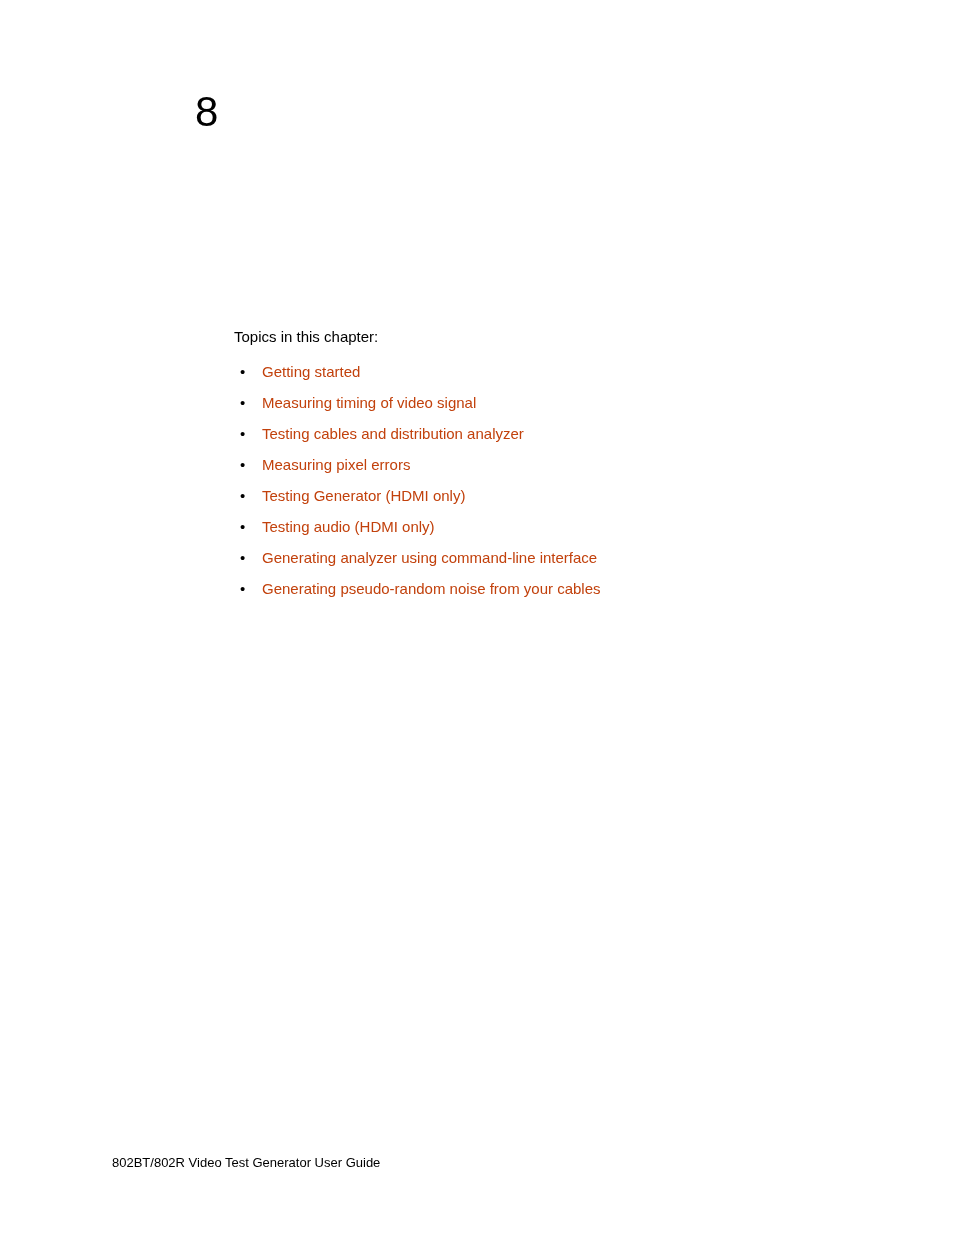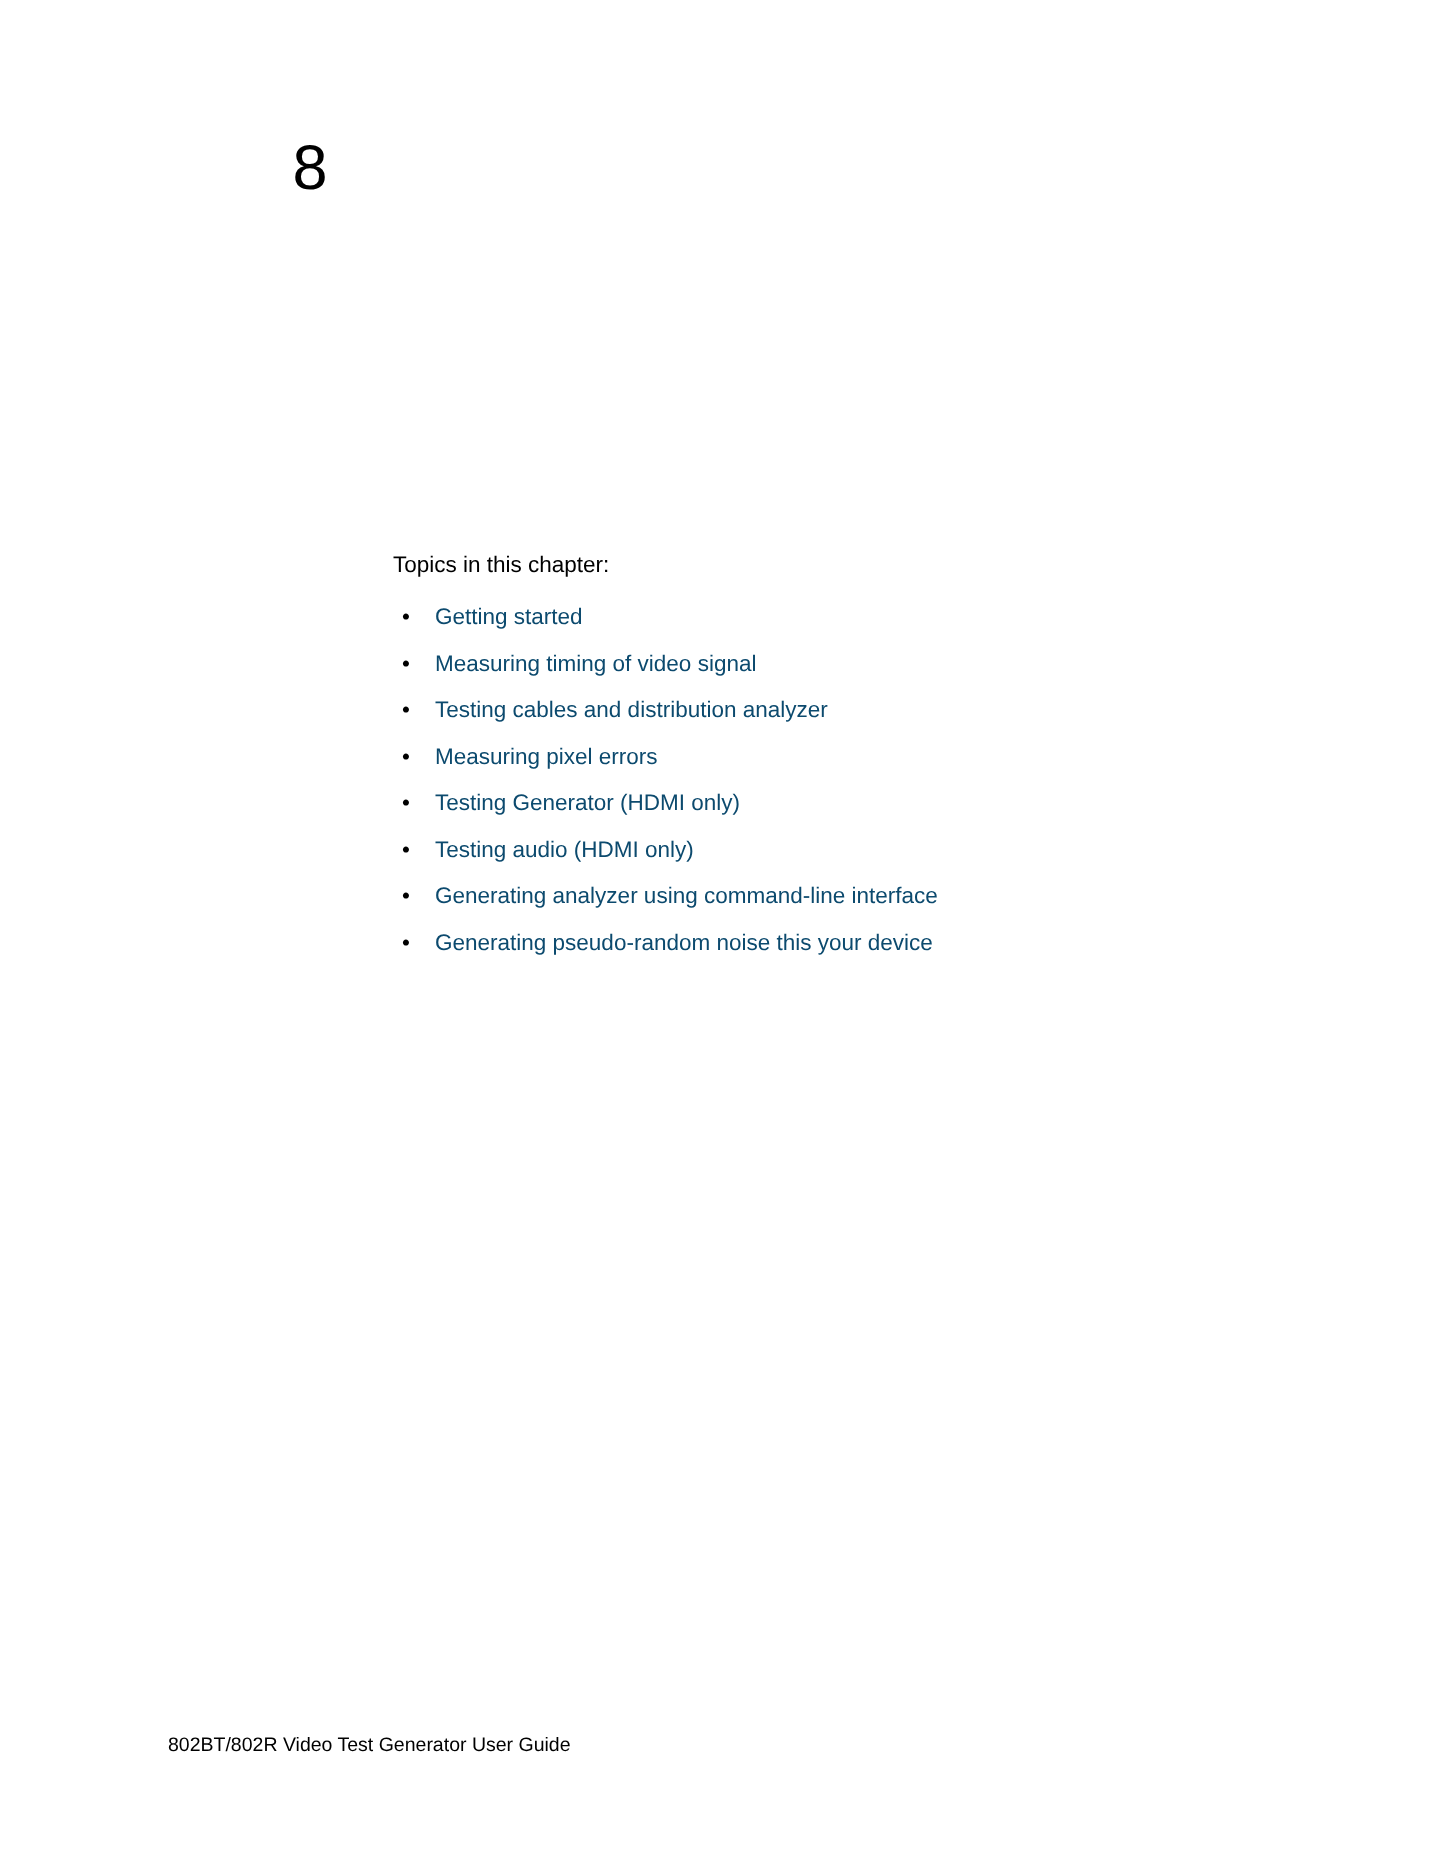--- a/index.html
+++ b/index.html
@@ -16,23 +16,22 @@
   .chapter-number {
     position: absolute;
     top: 88px;
     left: 195px;
     font-size: 42px;
     font-weight: normal;
   }
   .content {
     position: absolute;
     top: 328px;
-    left: 262px;
+    left: 234px;
     width: 600px;
-    margin-top: 40px;
   }
   .intro {
     font-size: 15px;
     margin-bottom: 18px;
   }
   .topic-list {
     list-style: none;
     padding: 0;
     margin: 0;
   }
@@ -42,21 +41,21 @@
     margin-bottom: 14px;
     font-size: 15px;
   }
   .bullet {
     width: 28px;
     text-align: left;
     padding-left: 6px;
     color: #000;
   }
   .link {
-    color: #0c4a6e;
+    color: #c2410c;
   }
   .footer {
     position: absolute;
     bottom: 65px;
     left: 112px;
     font-size: 13px;
     color: #000;
   }
 </style>
 </head>
@@ -90,18 +89,18 @@
     <li>
       <span class="bullet">•</span>
       <span class="link">Testing audio (HDMI only)</span>
     </li>
     <li>
       <span class="bullet">•</span>
       <span class="link">Generating analyzer using command-line interface</span>
     </li>
     <li>
       <span class="bullet">•</span>
-      <span class="link">Generating pseudo-random noise this your device</span>
+      <span class="link">Generating pseudo-random noise from your cables</span>
     </li>
   </ul>
 </div>
 
 <div class="footer">802BT/802R Video Test Generator User Guide</div>
 
 </body></html>

